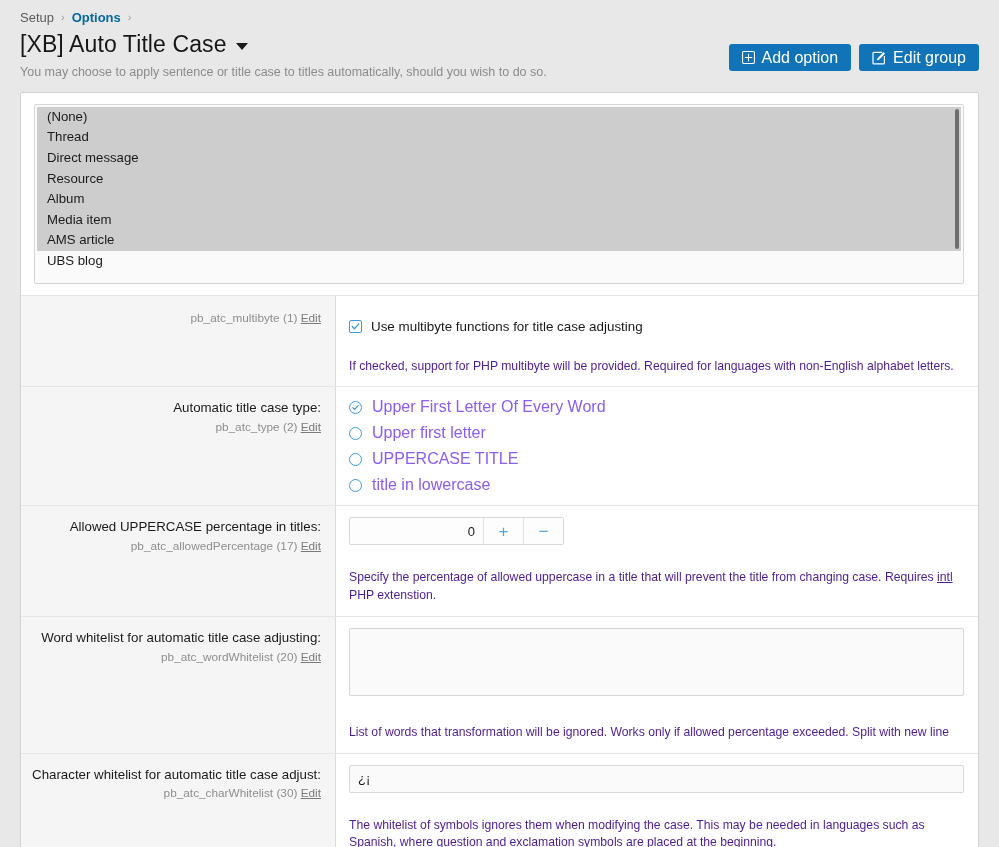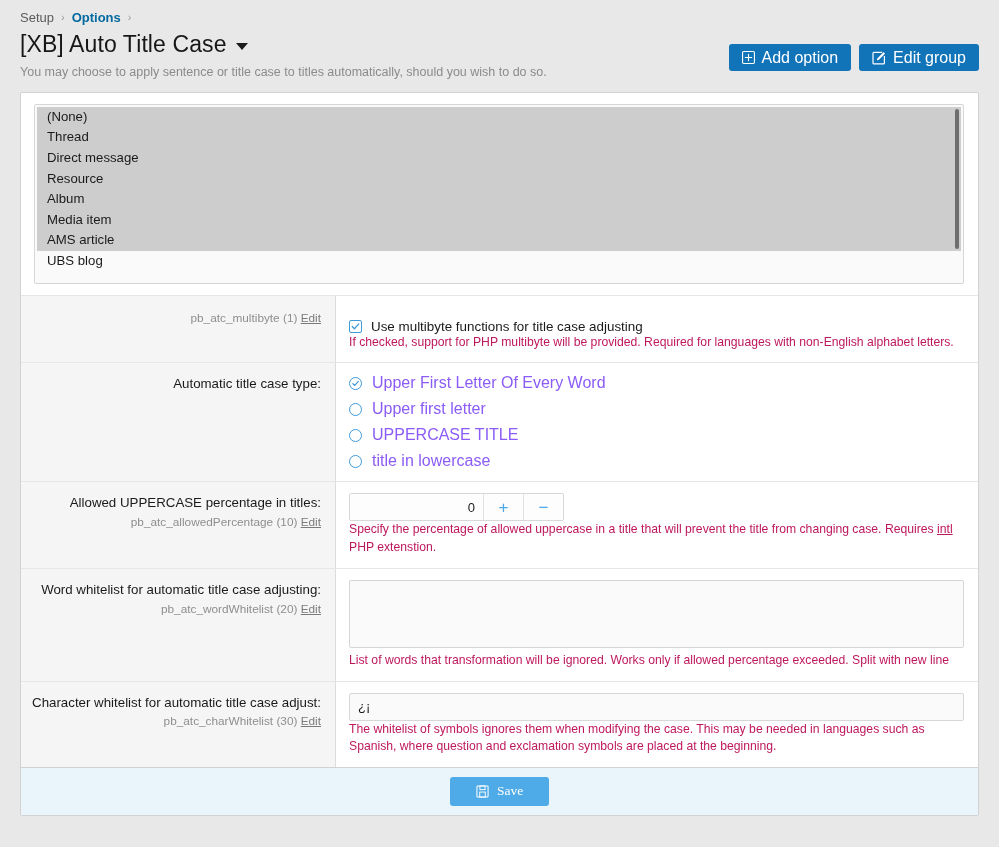--- a/index.html
+++ b/index.html
@@ -129,23 +129,23 @@
 
   .row-field {
     flex: 1 1 auto;
     background: #fff;
     padding: 11px 14px 11px 13px;
     min-width: 0;
   }
 
   .hint {
     font-size: 12.2px;
-    color: #be185d;
+    color: #4c1d95;
     line-height: 1.45;
-    margin-top: 0;
+    margin-top: 24px;
     max-width: 620px;
   }
   .hint abbr {
     text-decoration: underline;
     text-decoration-style: solid;
     cursor: help;
   }
 
   
   .listbox {
@@ -396,20 +396,25 @@
           </span>
           <span class="check-label">Use multibyte functions for title case adjusting</span>
         </div>
         <div class="hint">If checked, support for PHP multibyte will be provided. Required for languages with non-English alphabet letters.</div>
       </div>
     </div>
 
     <div class="row">
       <div class="row-label">
         <div class="lbl">Automatic title case type:</div>
+        <div class="meta">
+          <span>pb_atc_type</span>
+          <span>(2)</span>
+          <a href="#">Edit</a>
+        </div>
       </div>
       <div class="row-field">
         <div class="radio-line">
           <span class="rdo">
             <svg width="9" height="9" viewBox="0 0 10 10">
                 <path d="M2 5.1 L4.1 7.2 L8.1 2.6" fill="none" stroke="#3e9ada" stroke-width="1.3" stroke-linecap="round" stroke-linejoin="round"></path>
               </svg>
           </span>
           <span class="radio-label">Upper First Letter Of Every Word</span>
         </div>
@@ -426,21 +431,21 @@
           <span class="radio-label">title in lowercase</span>
         </div>
       </div>
     </div>
 
     <div class="row">
       <div class="row-label">
         <div class="lbl">Allowed UPPERCASE percentage in titles:</div>
         <div class="meta">
           <span>pb_atc_allowedPercentage</span>
-          <span>(10)</span>
+          <span>(17)</span>
           <a href="#">Edit</a>
         </div>
       </div>
       <div class="row-field">
         <div class="stepper">
           <input type="text" value="0" style="">
           <div class="sbtn">+</div>
           <div class="sbtn">−</div>
         </div>
         <div class="hint">

